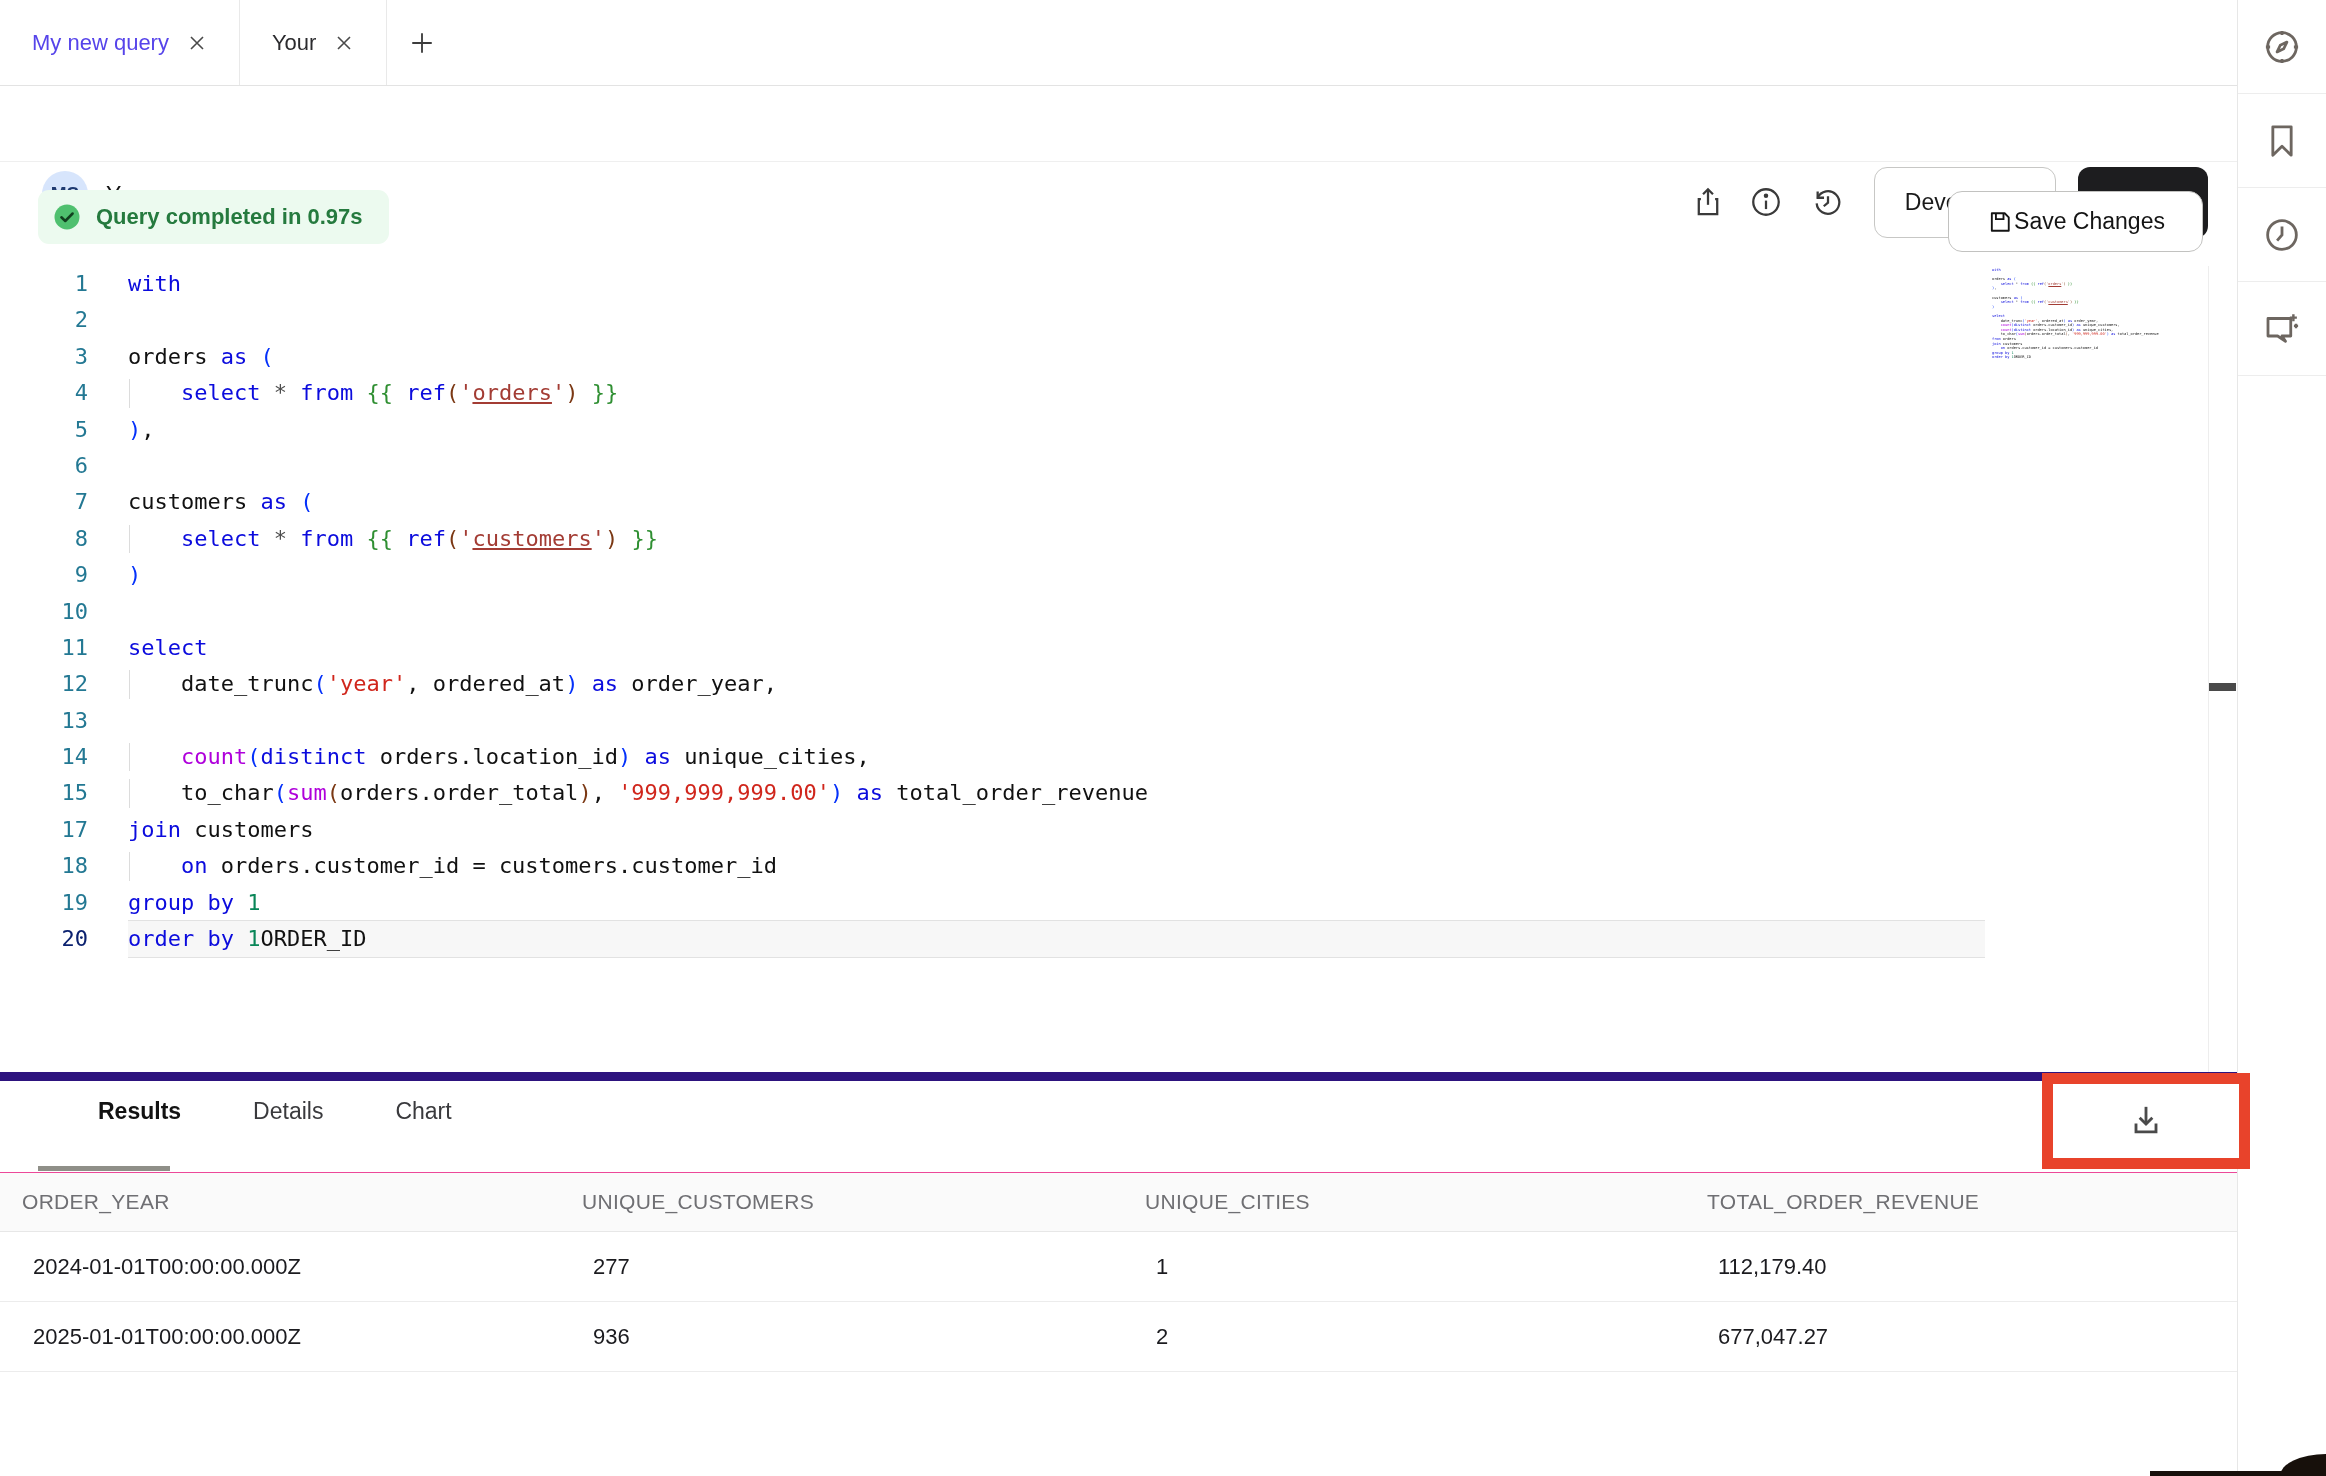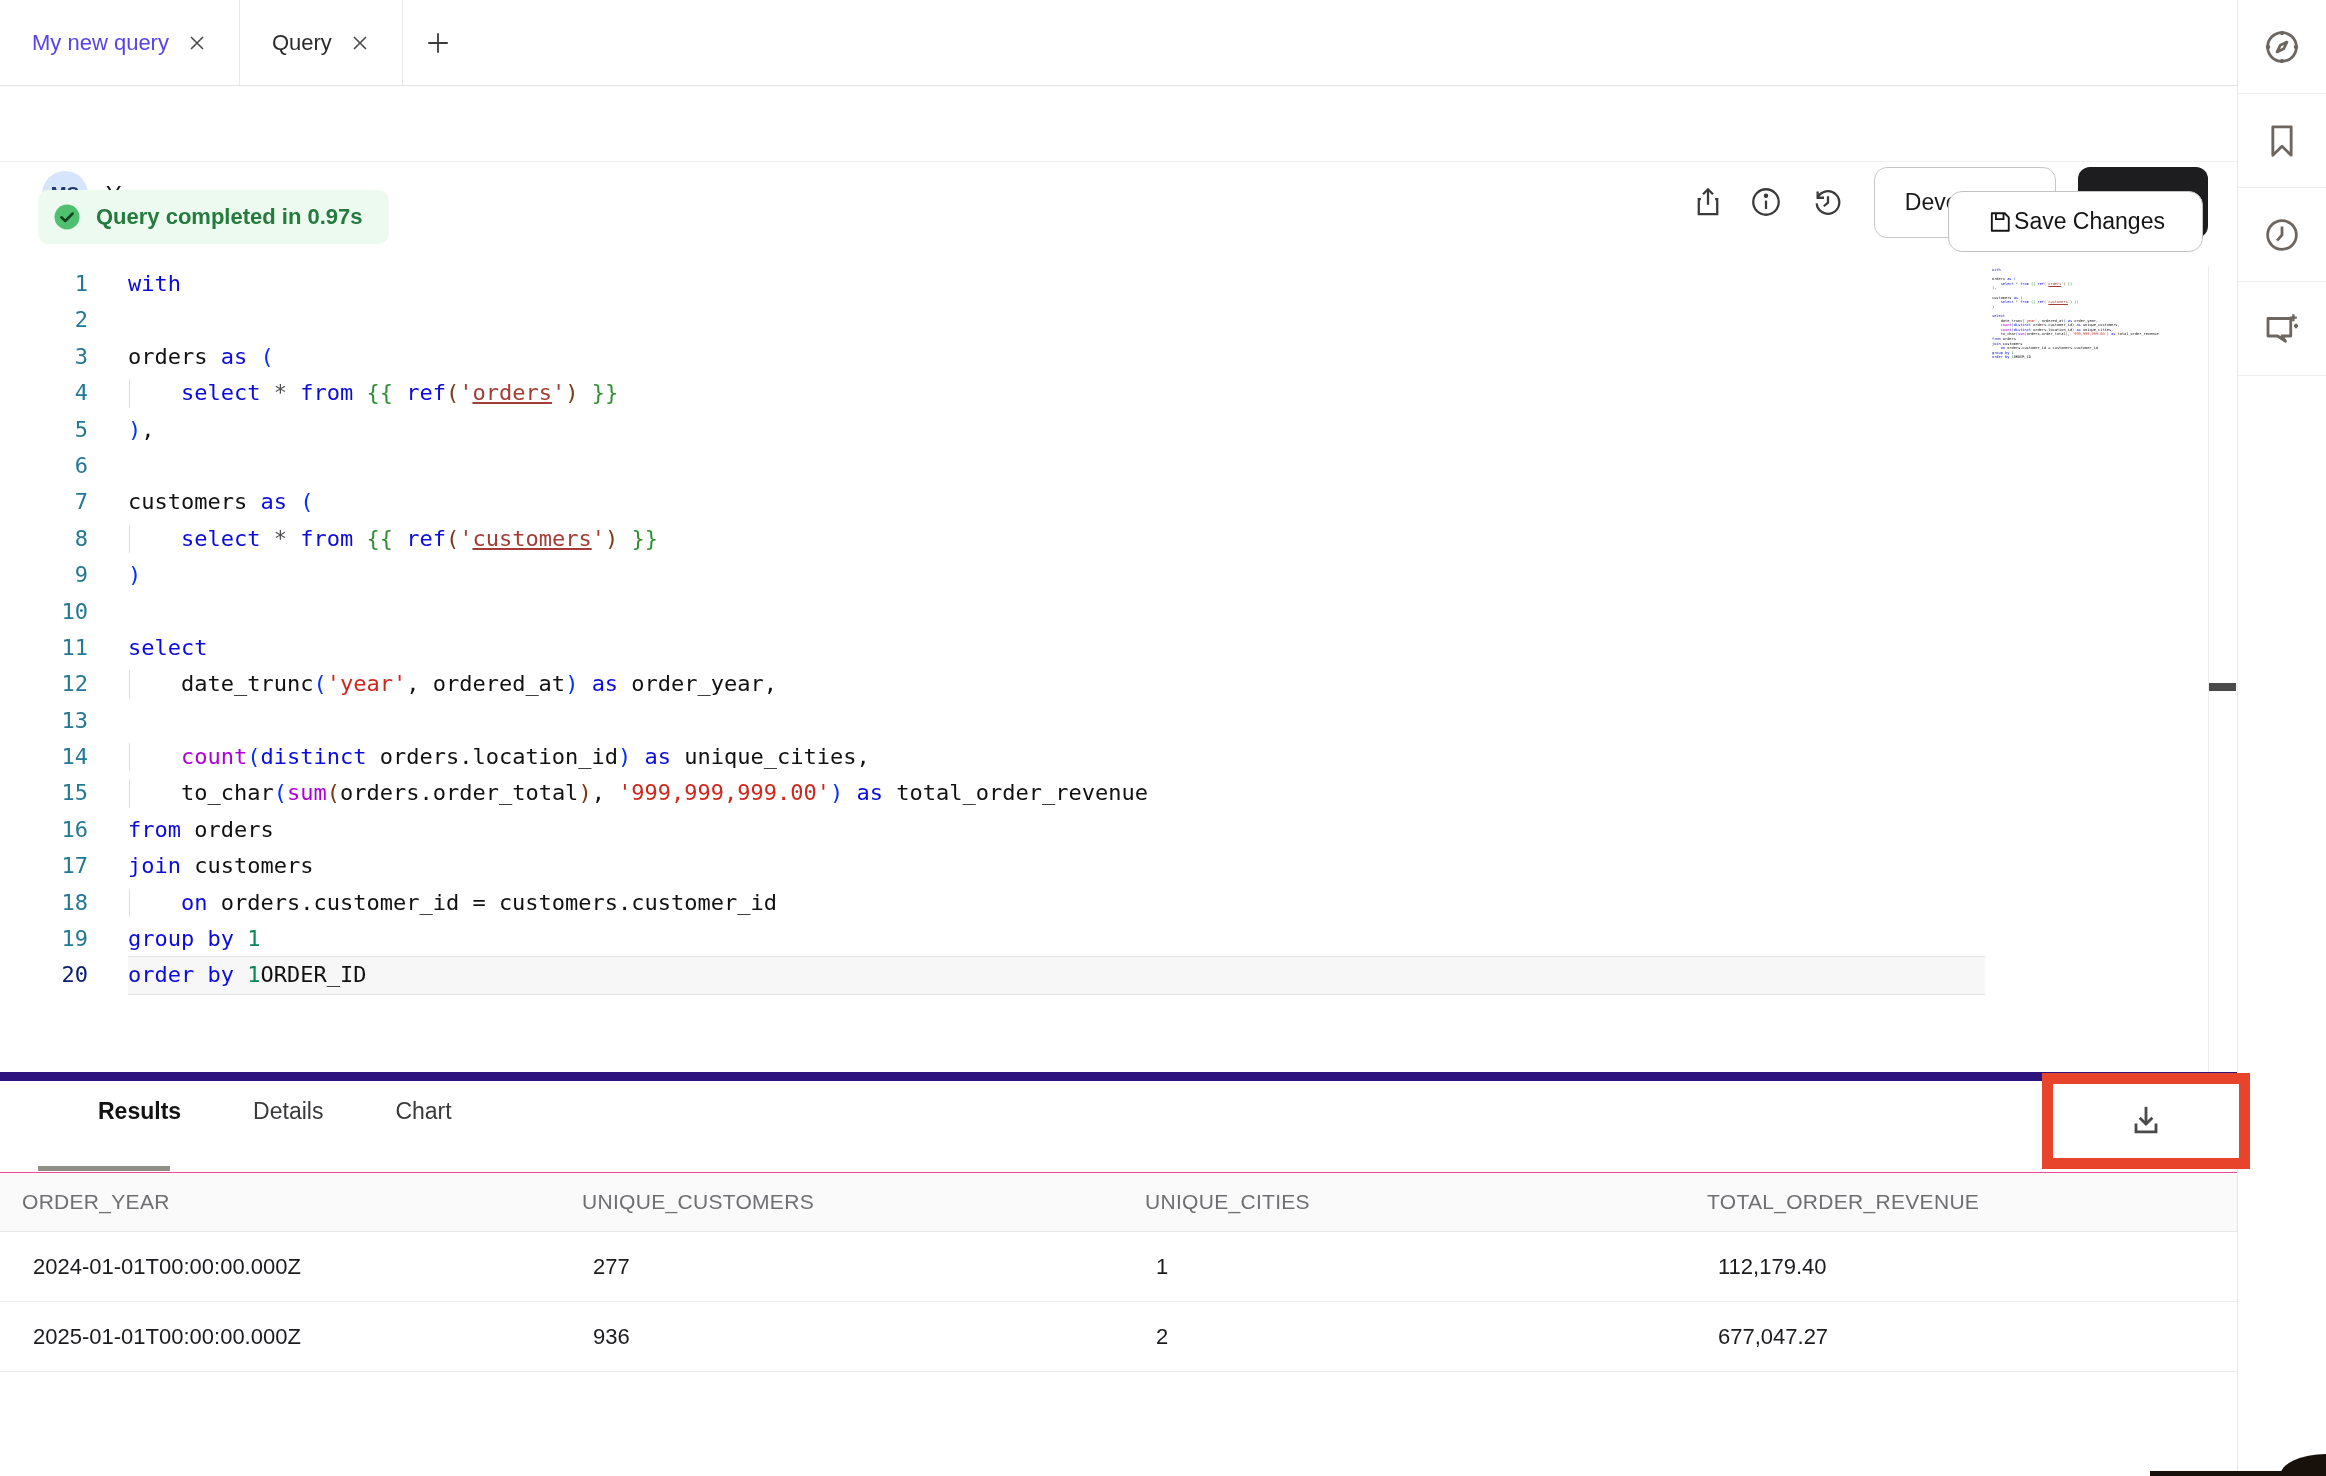--- a/index.html
+++ b/index.html
@@ -84,21 +84,21 @@
     <div class="tabbar">
       <div class="tab active">
         <span class="tab-label">My new query</span>
         <span class="x">
           <svg width="20" height="20" viewBox="0 0 20 20">
               <path d="M4 4 L16 16 M16 4 L4 16" stroke="#4a4a4a" stroke-width="1.6" fill="none"></path>
             </svg>
         </span>
       </div>
       <div class="tab">
-        <span class="tab-label">Query</span>
+        <span class="tab-label">Your</span>
         <span class="x">
           <svg width="20" height="20" viewBox="0 0 20 20">
               <path d="M4 4 L16 16 M16 4 L4 16" stroke="#4a4a4a" stroke-width="1.6" fill="none"></path>
             </svg>
         </span>
       </div>
       <div class="newtab">
         <svg width="26" height="26" viewBox="0 0 24 24">
             <path d="M12 3 v18 M3 12 h18" stroke="#3c3c3c" stroke-width="1.7" fill="none"></path>
           </svg>
@@ -210,24 +210,20 @@
         <div class="code-line">
           <span class="ln">13</span>
         </div>
         <div class="code-line">
           <span class="ln">14</span>
           <span class="code-cell"><span class="guide"></span><span class="tk-ws">    </span><span class="tk-fn">count</span><span class="tk-p1">(</span><span class="tk-kw">distinct</span><span class="tk-id"> orders.location_id</span><span class="tk-p1">)</span><span class="tk-id"> </span><span class="tk-kw">as</span><span class="tk-id"> unique_cities,</span></span>
         </div>
         <div class="code-line">
           <span class="ln">15</span>
           <span class="code-cell"><span class="guide"></span><span class="tk-ws">    </span><span class="tk-id">to_char</span><span class="tk-p1">(</span><span class="tk-fn">sum</span><span class="tk-p2">(</span><span class="tk-id">orders.order_total</span><span class="tk-p2">)</span><span class="tk-id">, </span><span class="tk-str">'999,999,999.00'</span><span class="tk-p1">)</span><span class="tk-id"> </span><span class="tk-kw">as</span><span class="tk-id"> total_order_revenue</span></span>
-        </div>
-        <div class="code-line">
-          <span class="ln">16</span>
-          <span class="code-cell"><span class="tk-kw">from</span><span class="tk-id"> orders</span></span>
         </div>
         <div class="code-line">
           <span class="ln">17</span>
           <span class="code-cell"><span class="tk-kw">join</span><span class="tk-id"> customers</span></span>
         </div>
         <div class="code-line">
           <span class="ln">18</span>
           <span class="code-cell"><span class="guide"></span><span class="tk-ws">    </span><span class="tk-kw">on</span><span class="tk-id"> orders.customer_id = customers.customer_id</span></span>
         </div>
         <div class="code-line">

